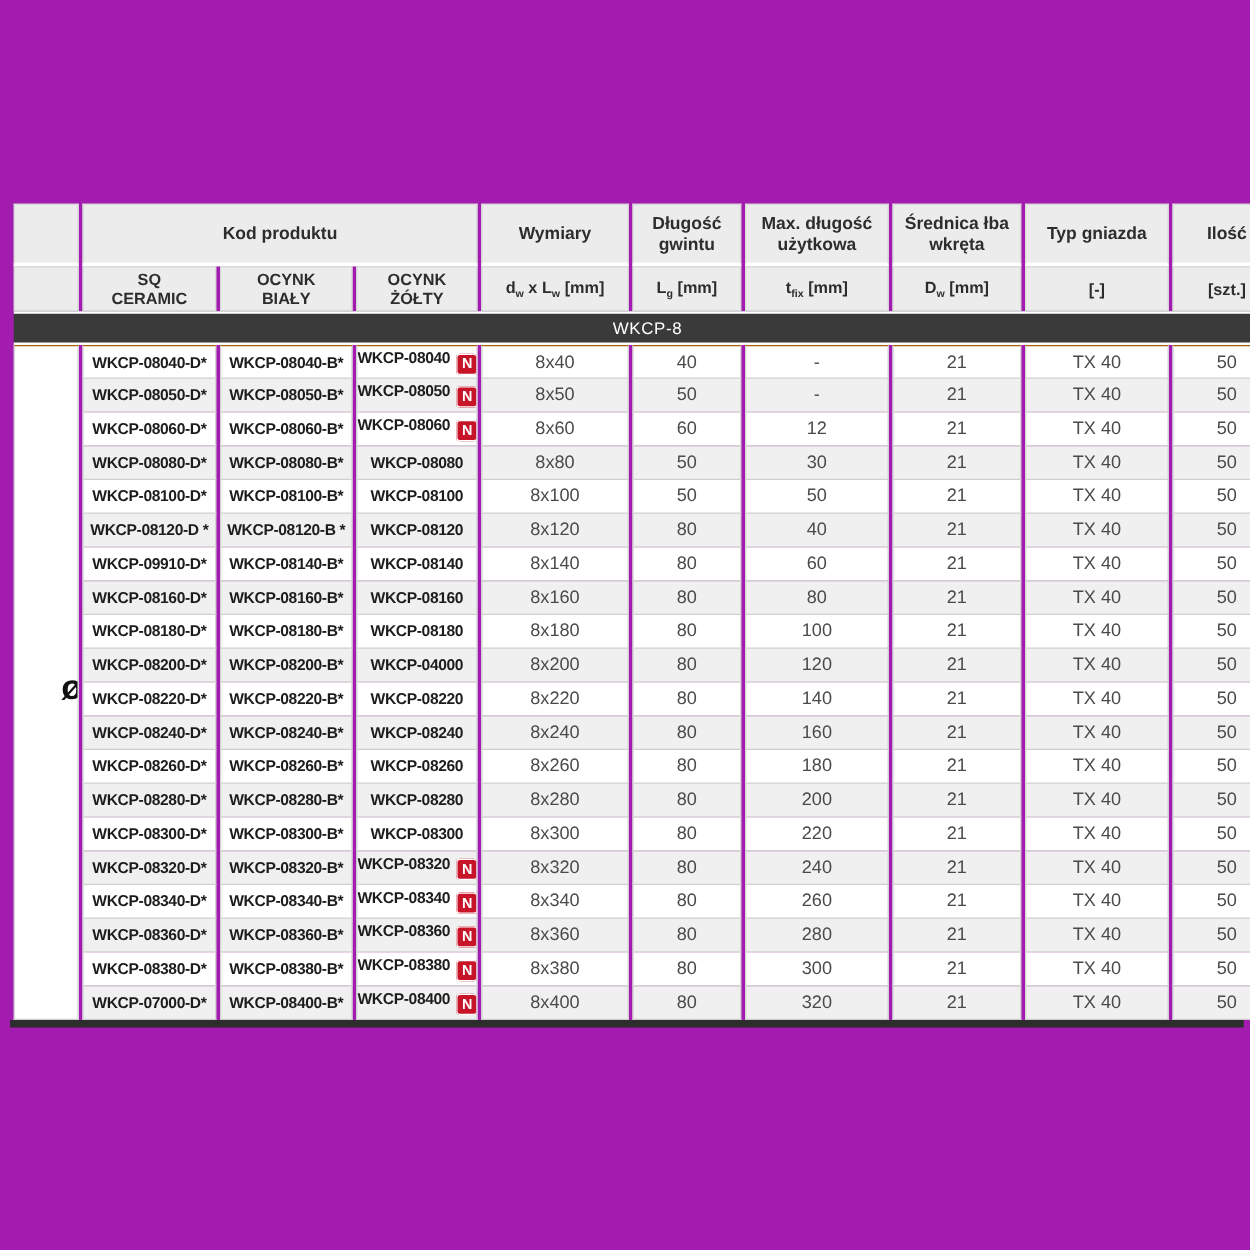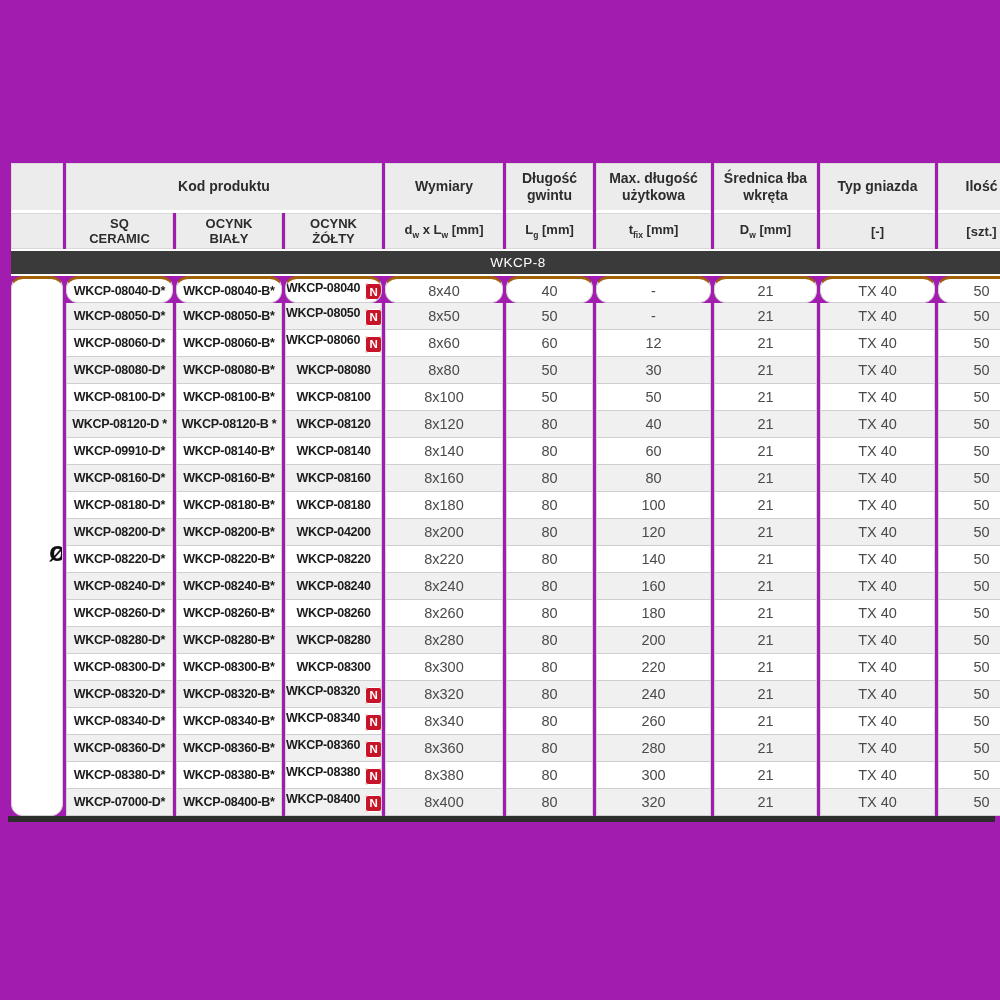--- a/index.html
+++ b/index.html
@@ -27,21 +27,21 @@
     font-weight:400; letter-spacing:.5px;
     border:none; border-top:2px solid #fff; border-bottom:2px solid #fff;
   }
 
   
   #data-body td {
     height:27px; background:#ffffff;
     border-left:1px solid #d4d4d4; border-right:1px solid #d4d4d4;
     border-bottom:1px solid #cfcfcf;
   }
-  #data-body tr:first-child td { border-top:3px solid #a16207;border-radius:12px; }
+  #data-body tr:first-child td { border-top:1px solid #a16207; }
   #data-body tr:nth-child(even) td:not(.diameter-cell) { background:#f0f0f0; }
 
   td.code { font-weight:700; font-size:12.5px; color:#1c1c1c; letter-spacing:-0.3px; white-space:nowrap; }
   td.num  { font-weight:400; font-size:14.5px; color:#4a4a4a; }
 
   td.diameter-cell { background:#fafafa; vertical-align:middle;padding-left:37px; }
   .dia-sym { font-size:28px; font-weight:700; color:#111; }
   .dia-val { font-size:40px; font-weight:700; color:#111; letter-spacing:-1px; }
 
   .new-badge {
@@ -197,21 +197,21 @@
     <td class="num">8x180</td>
     <td class="num">80</td>
     <td class="num">100</td>
     <td class="num">21</td>
     <td class="num">TX 40</td>
     <td class="num">50</td>
   </tr>
           <tr class="data-row">
     <td class="code">WKCP-08200-D*</td>
     <td class="code">WKCP-08200-B*</td>
-    <td class="code"><span>WKCP-04200</span></td>
+    <td class="code"><span>WKCP-04000</span></td>
     <td class="num">8x200</td>
     <td class="num">80</td>
     <td class="num">120</td>
     <td class="num">21</td>
     <td class="num">TX 40</td>
     <td class="num">50</td>
   </tr>
           <tr class="data-row">
     <td class="code">WKCP-08220-D*</td>
     <td class="code">WKCP-08220-B*</td>

